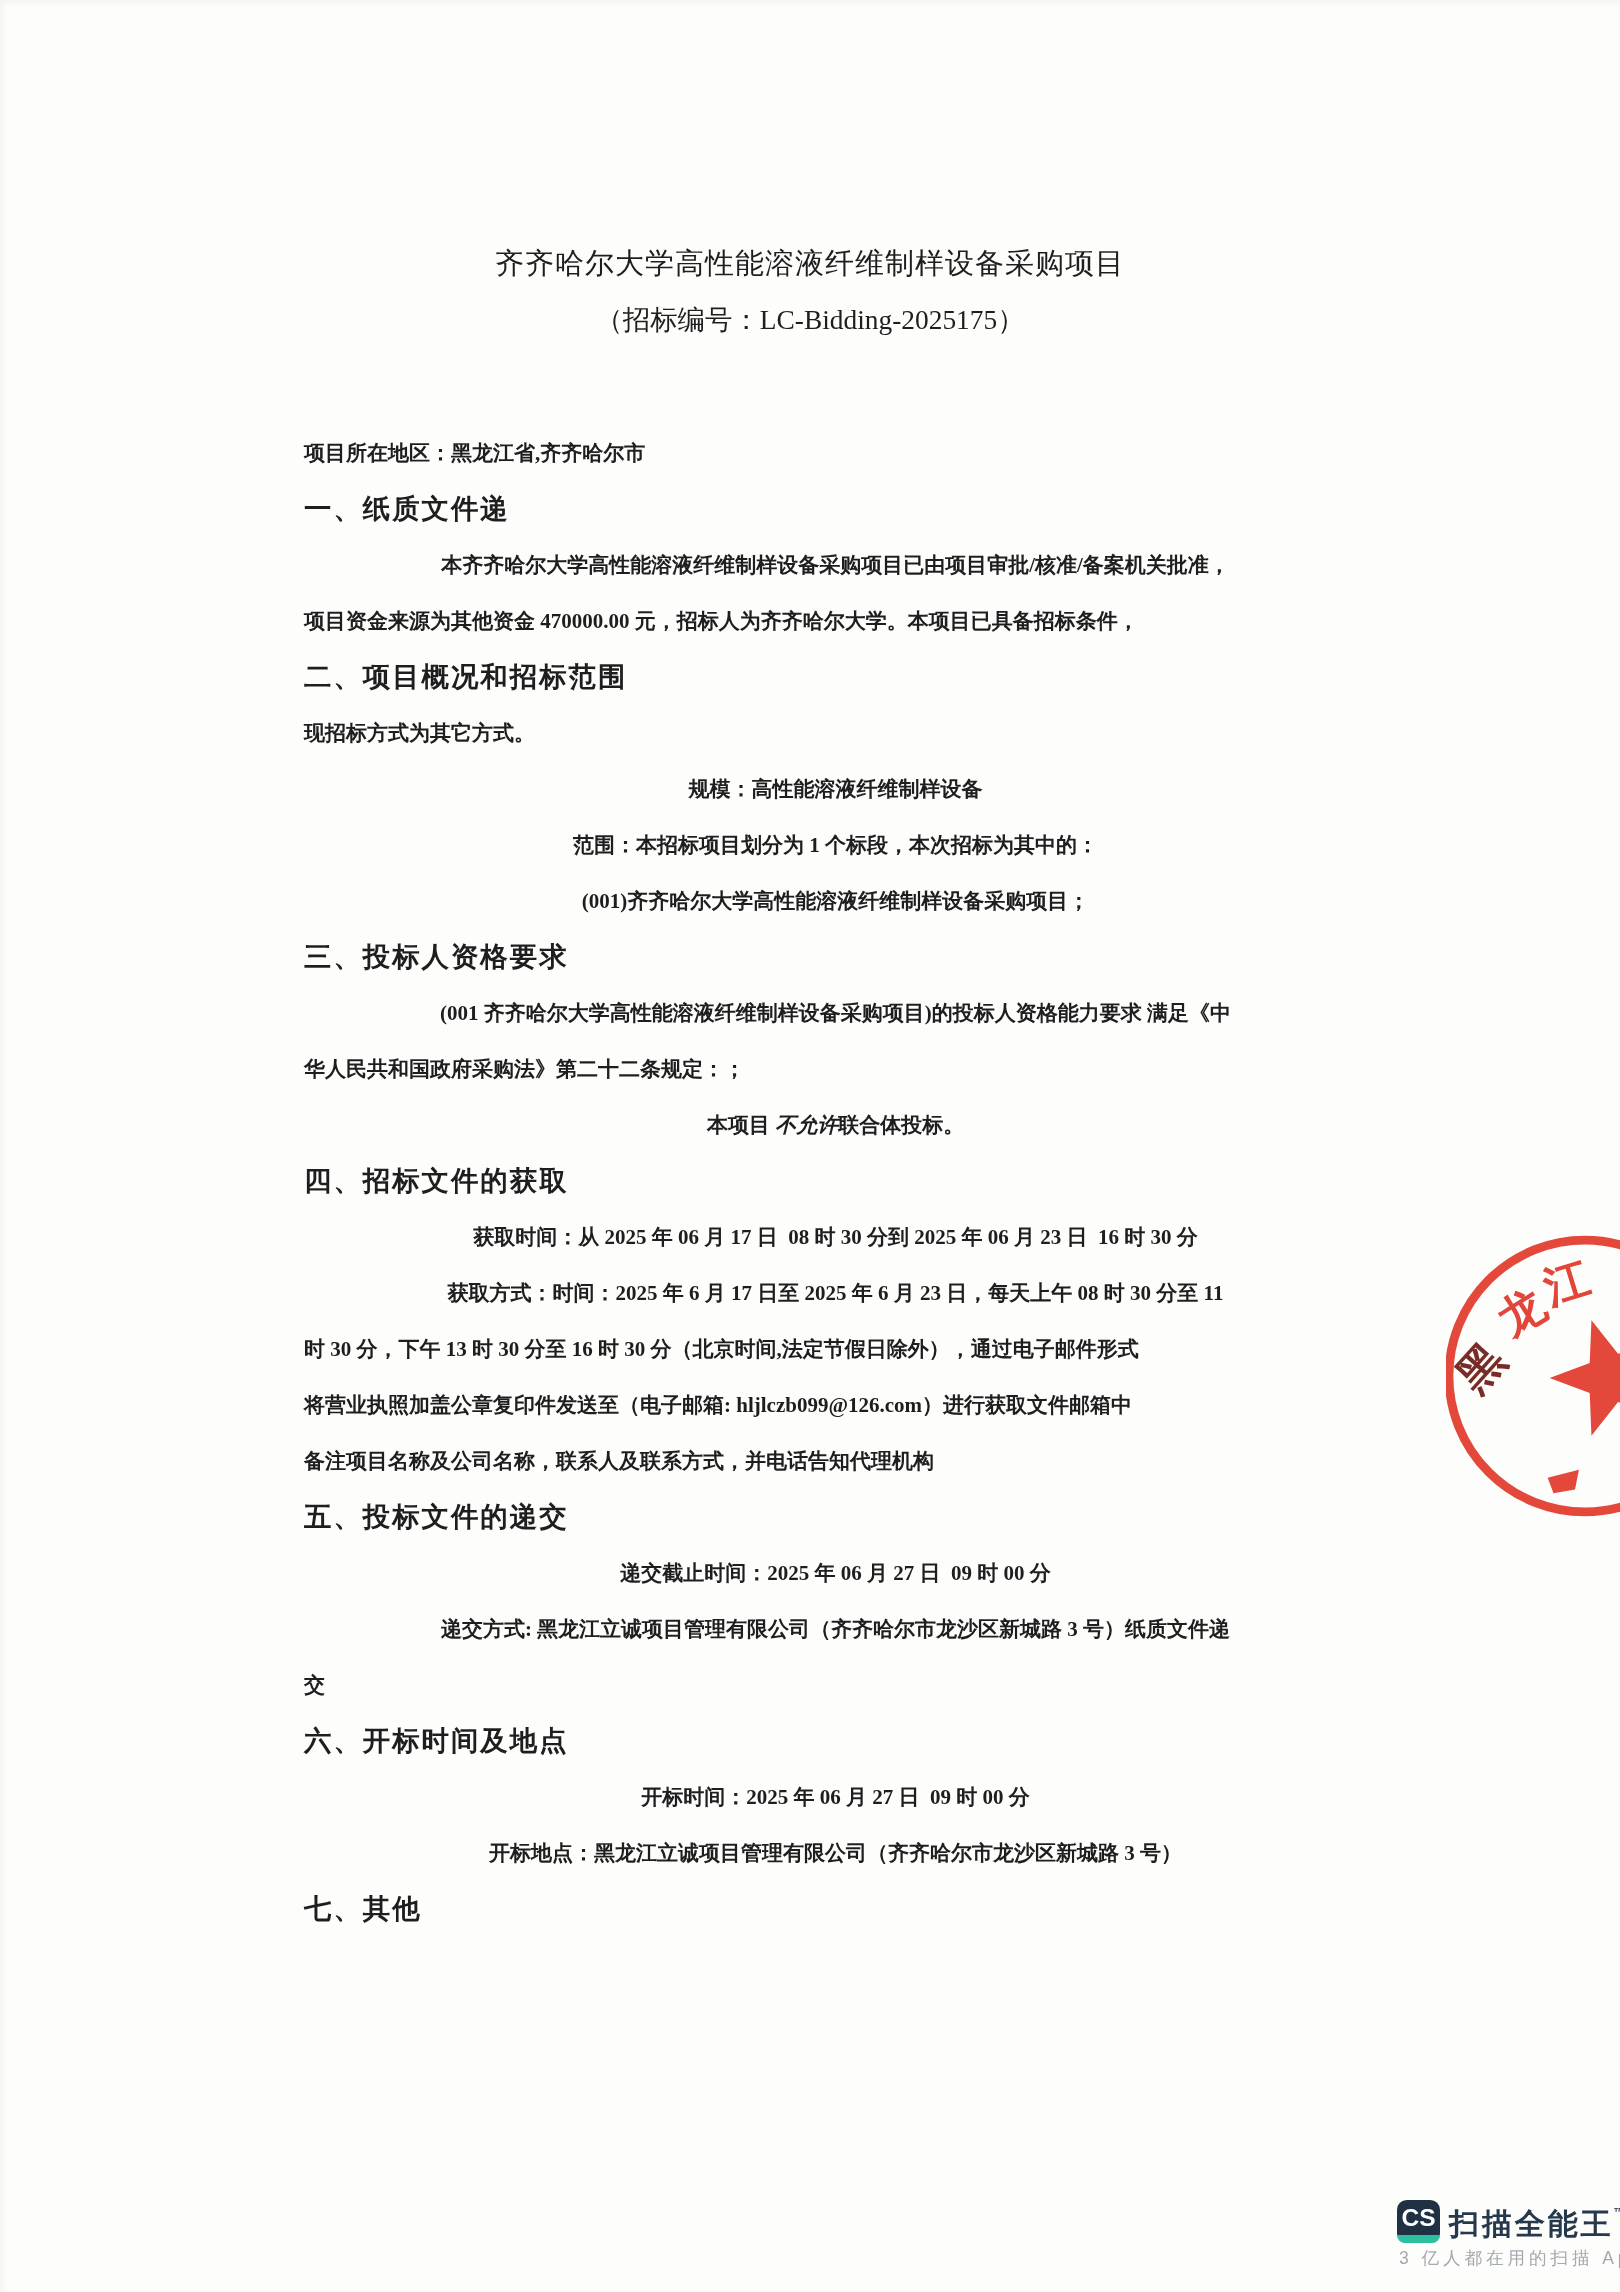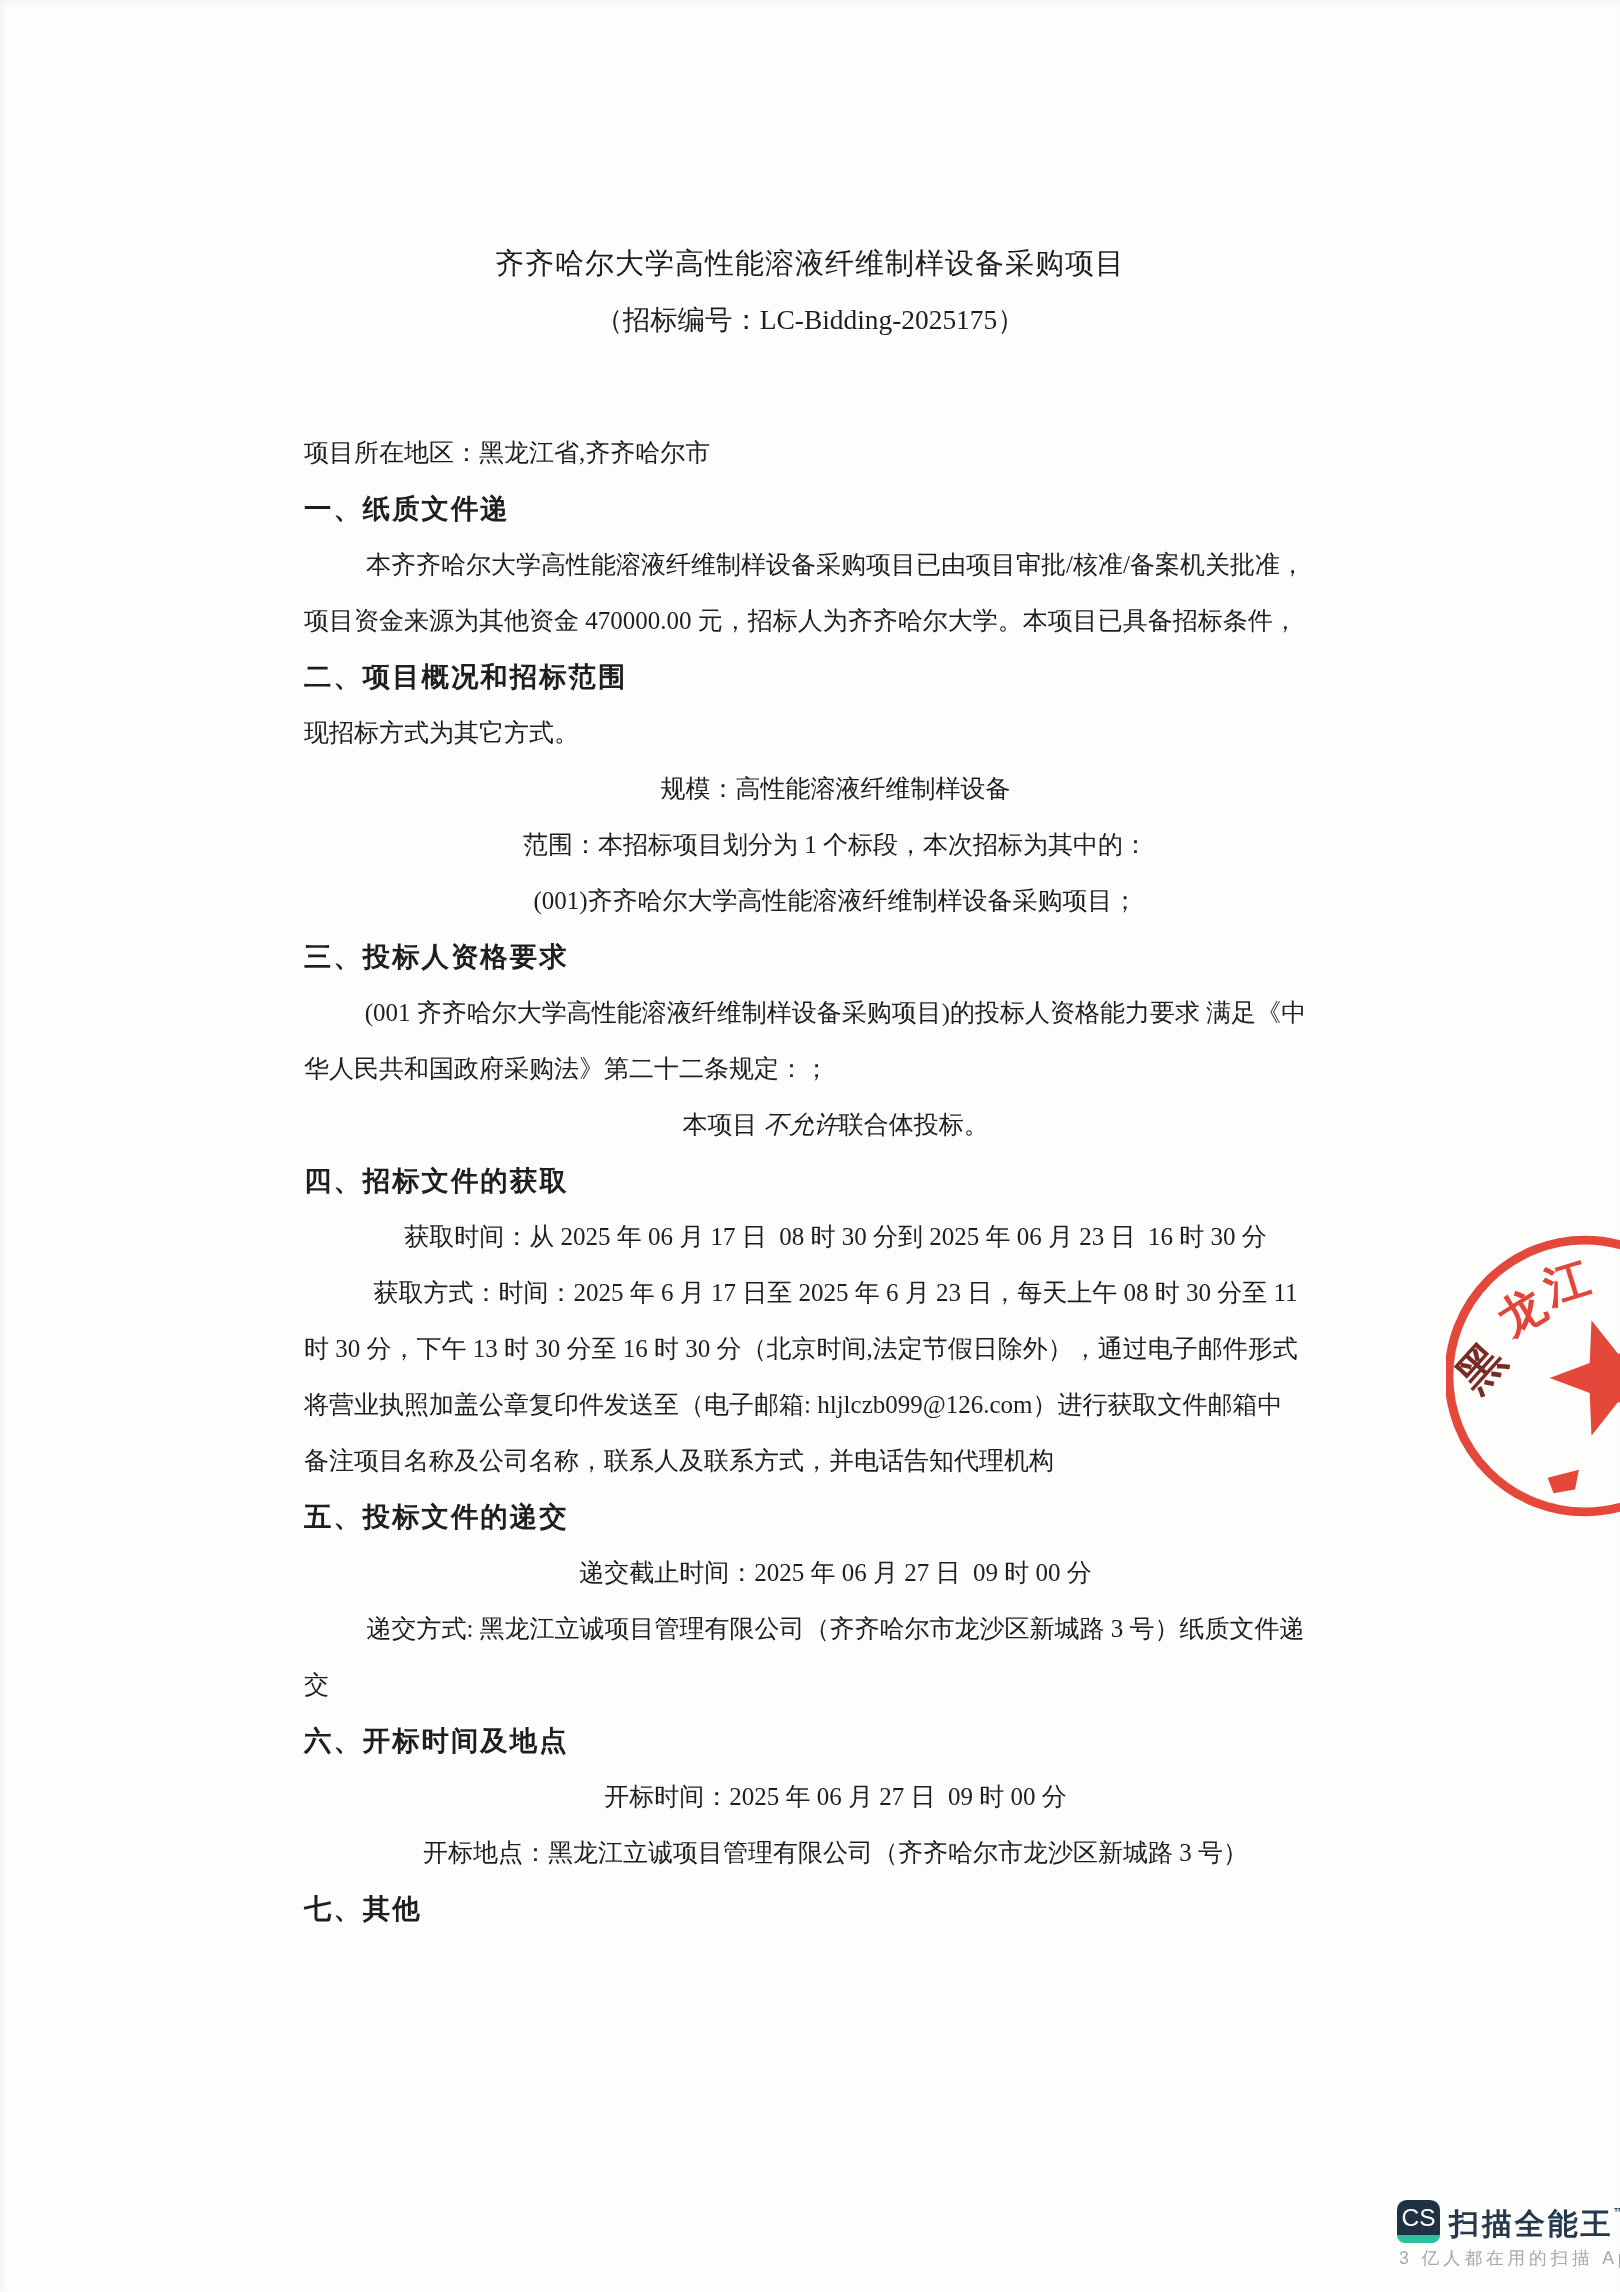--- a/index.html
+++ b/index.html
@@ -29,22 +29,23 @@
   }
   .subtitle{
     height:57px;line-height:57px;
     text-align:center;
     font-size:27.4px;
     white-space:pre;
   }
   .gap{height:76px;}
   .row{
     height:56px;line-height:56px;
-    font-size:25px;
+    font-size:21px;
     white-space:pre;
+    font-weight:bold;
   }
   .row.h{
     font-size:27.4px;
     font-weight:bold;
     font-family:"Liberation Sans","DejaVu Sans",sans-serif;
     letter-spacing:2px;
   }
   .row.ind{padding-left:51px;text-align:center;}
   .em-italic{font-style:italic;}
   
@@ -66,21 +67,21 @@
   .watermark{position:absolute;left:1397px;top:2198px;width:223px;height:78px;}
   .cs-badge{
     position:absolute;left:0;top:2px;
     width:43px;height:43px;
     border-radius:9.8px;
     background:#203143;
   }
   .cs-text{
     color:#ffffff;
     font-family:"Liberation Sans","DejaVu Sans",sans-serif;
-    font-weight:normal;
+    font-weight:bold;
     font-size:24.5px;
     text-align:center;
     line-height:36px;
   }
   .cs-strip{
     position:absolute;bottom:0;left:0;right:0;
     height:7.8px;
     background:#2dbfa0;
     border-radius:0 0 9.8px 9.8px;
   }

